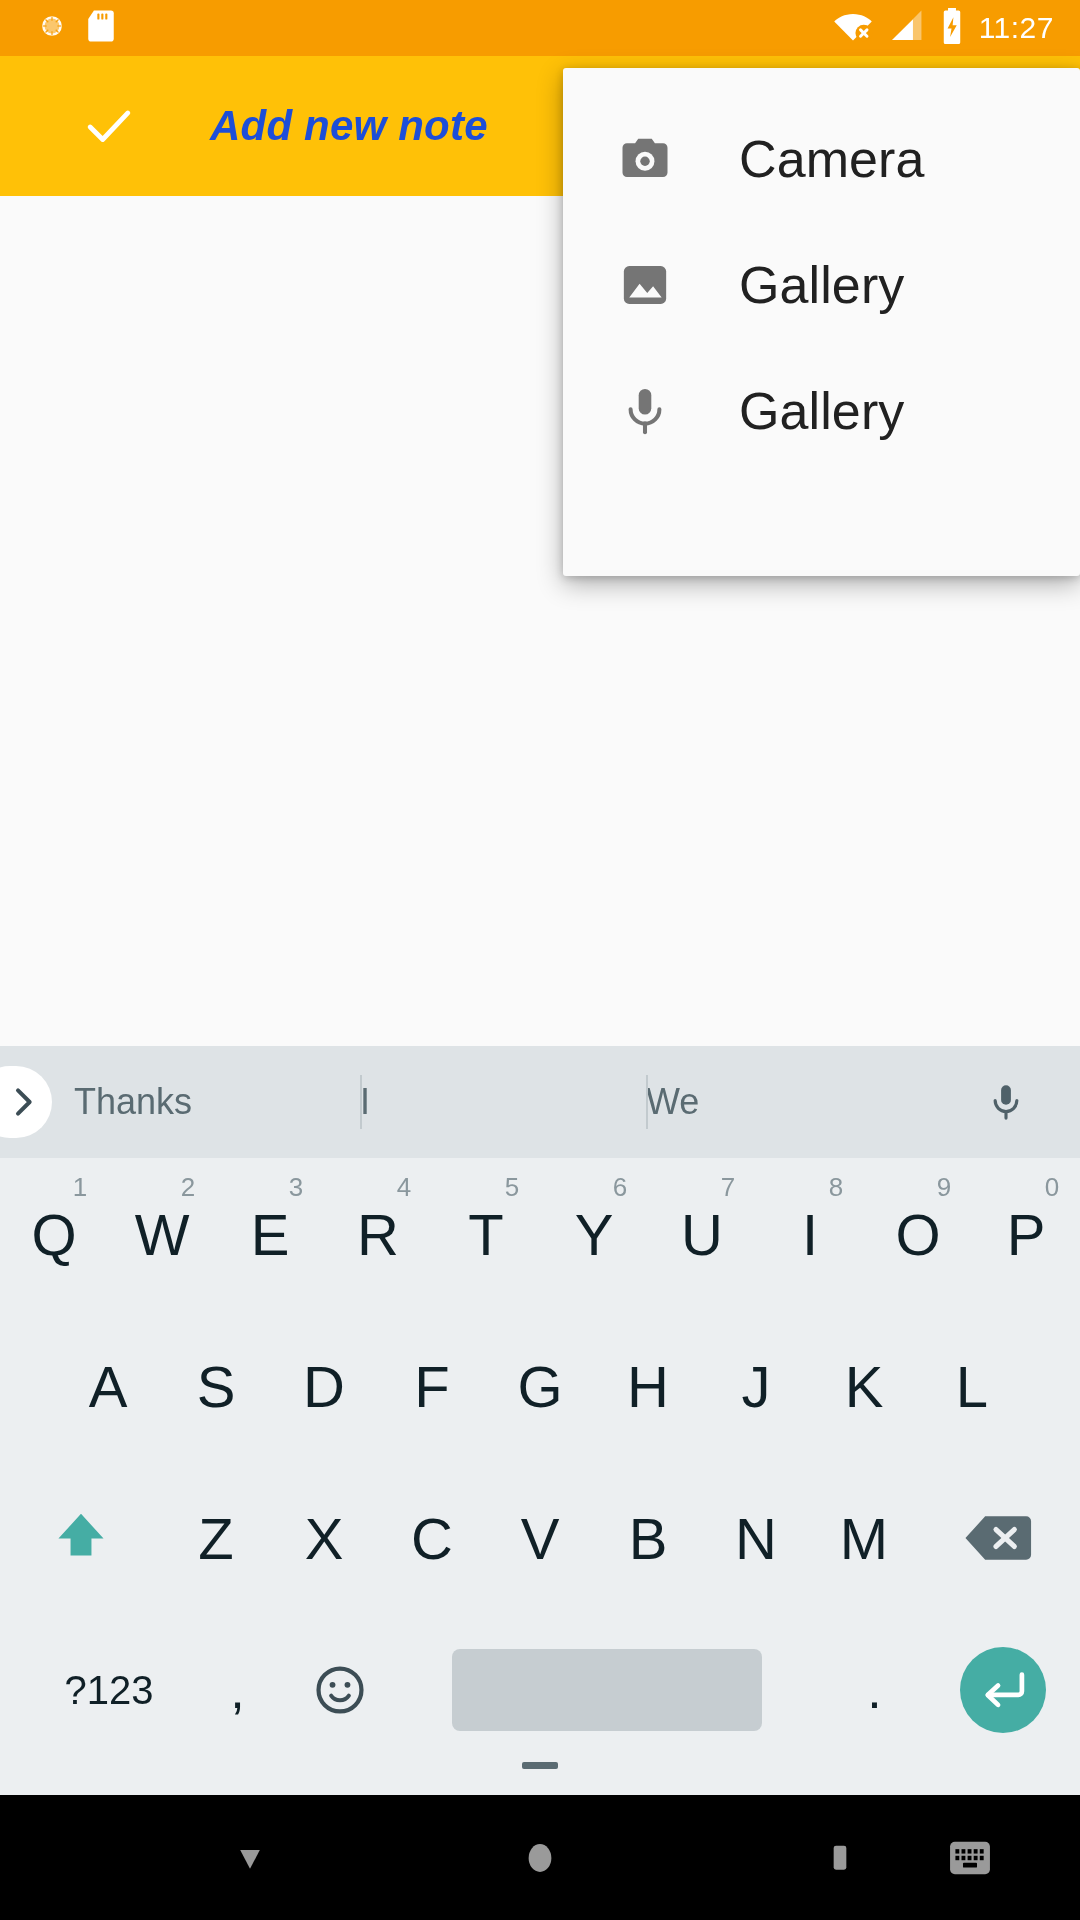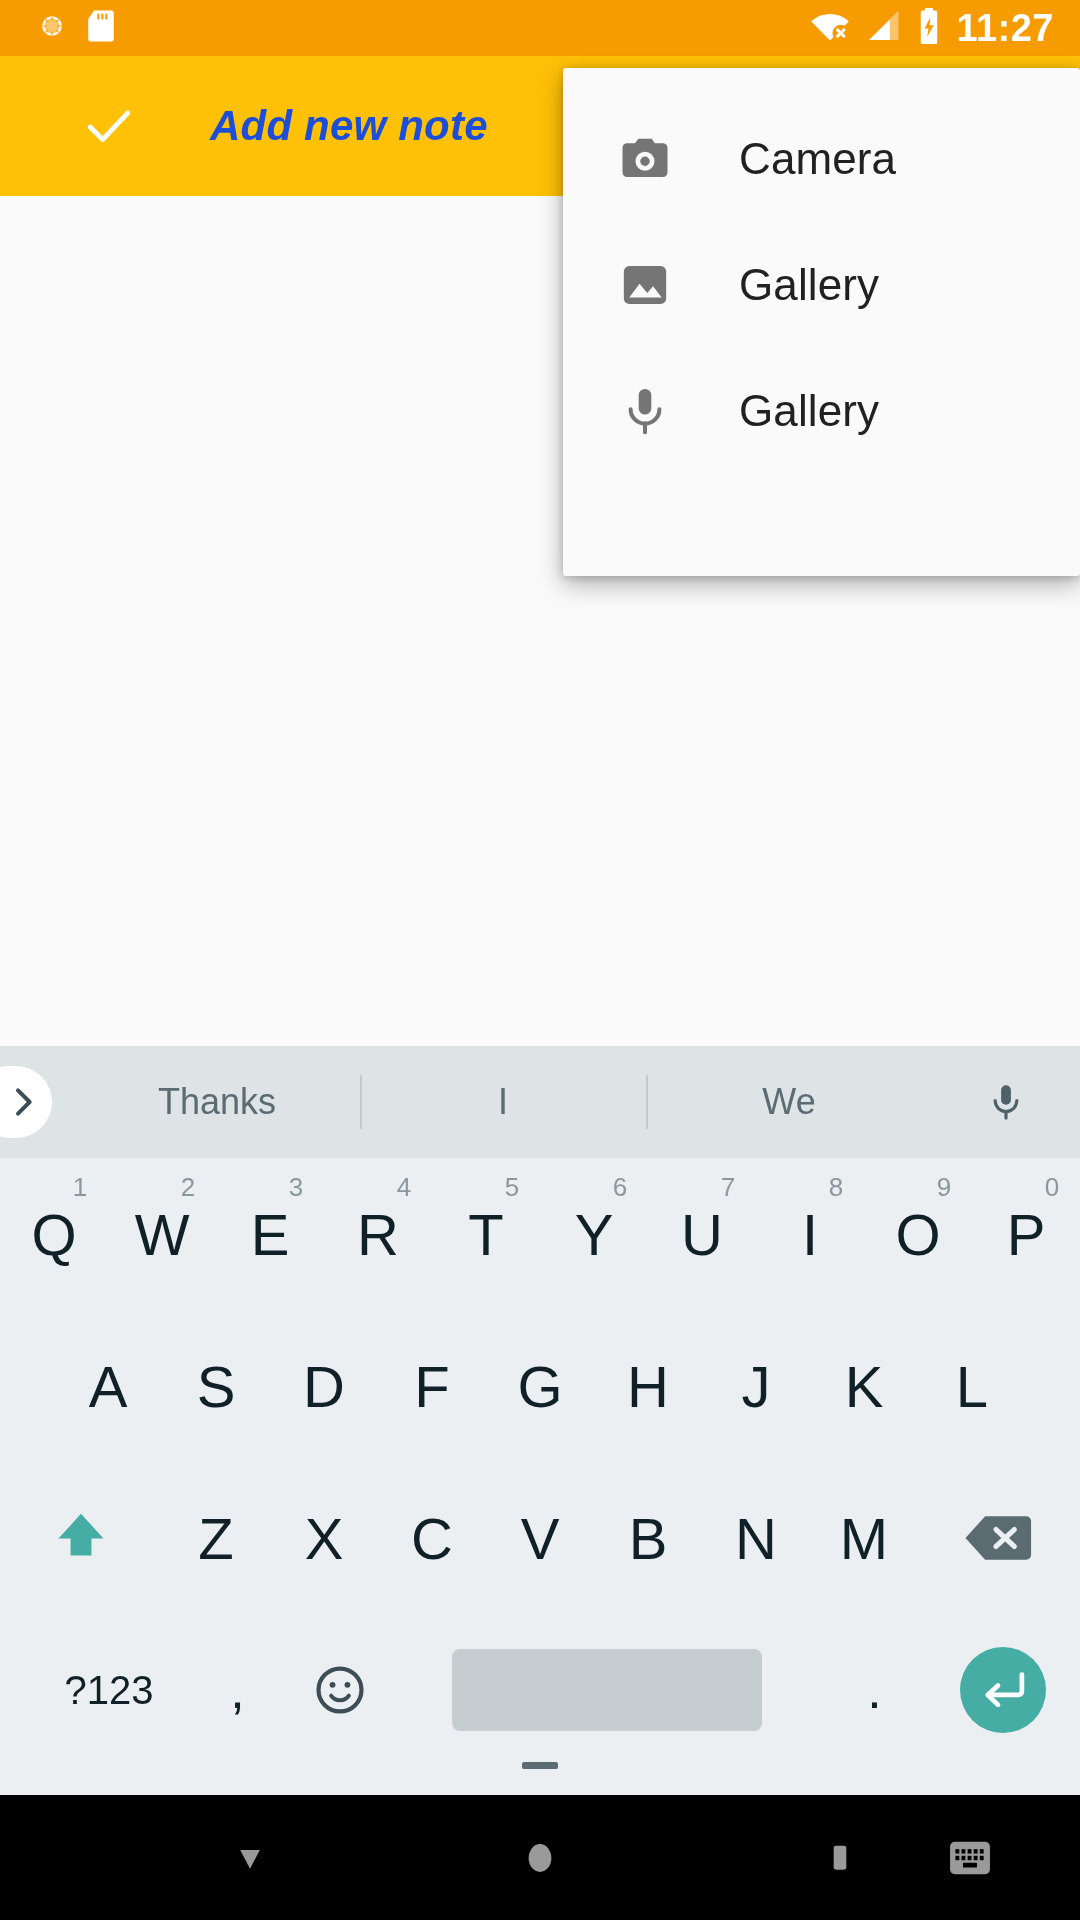--- a/index.html
+++ b/index.html
@@ -21,21 +21,21 @@
     width:1080px; height:56px;
     background:#F79C00;
     display:flex; align-items:center;
   }
   .sb-left { display:flex; align-items:center; gap:18px; padding-left:36px; }
   .sb-right {
     margin-left:auto; display:flex; align-items:center;
     gap:14px; padding-right:26px;
   }
   .sb-time {
-    color:#FFFFFF; font-size:38px; font-weight:700;
+    color:#FFFFFF; font-size:30px; font-weight:400;
     letter-spacing:0.5px; line-height:1;
   }
 
   
   #app-bar {
     position:absolute; top:56px; left:0;
     width:1080px; height:140px;
     background:#FFC107;
     display:flex; align-items:center;
   }
@@ -78,21 +78,21 @@
     padding-left:54px;
     cursor:pointer;
   }
   .menu-icon {
     width:56px; height:56px;
     display:flex; align-items:center; justify-content:center;
     flex:0 0 56px;
   }
   .menu-label {
     margin-left:66px;
-    font-size:44px; color:#212121;
+    font-size:52px; color:#212121;
     letter-spacing:0.1px;
   }
 
   
   #keyboard {
     position:absolute; top:1046px; left:0;
     width:1080px; height:749px;
     background:#ECEFF1;
   }
   #suggestion-bar {
@@ -109,21 +109,21 @@
     display:flex; align-items:center; justify-content:flex-end;
     padding-right:14px;
     cursor:pointer;
   }
   .suggestions {
     display:flex; align-items:center;
     margin-left:74px;
     width:858px; height:112px;
   }
   .sugg {
-    flex:1; text-align:center;
+    flex:1; 
     font-size:36px; color:#5A6B72;
     position:relative;
     cursor:pointer;
   }
   .sugg + .sugg::before {
     content:""; position:absolute; left:0; top:50%;
     transform:translateY(-50%);
     width:2px; height:54px; background:#C2CACE;
   }
   #sugg-mic {

